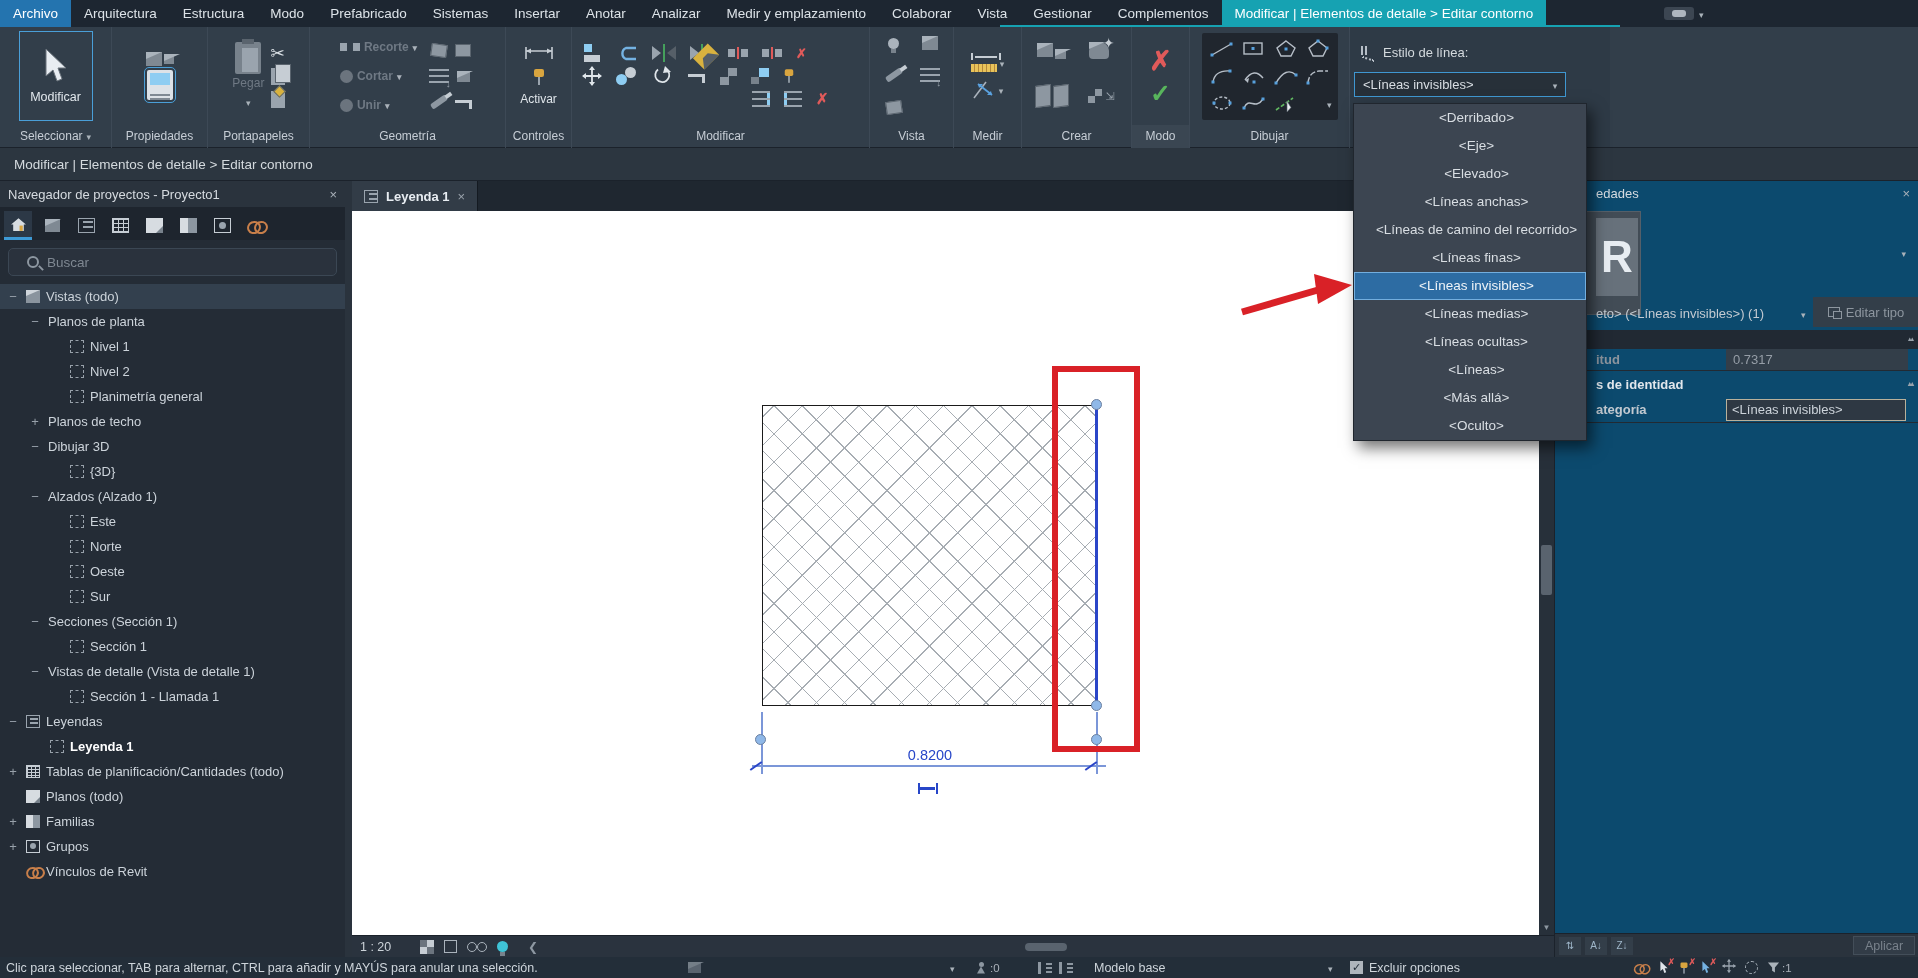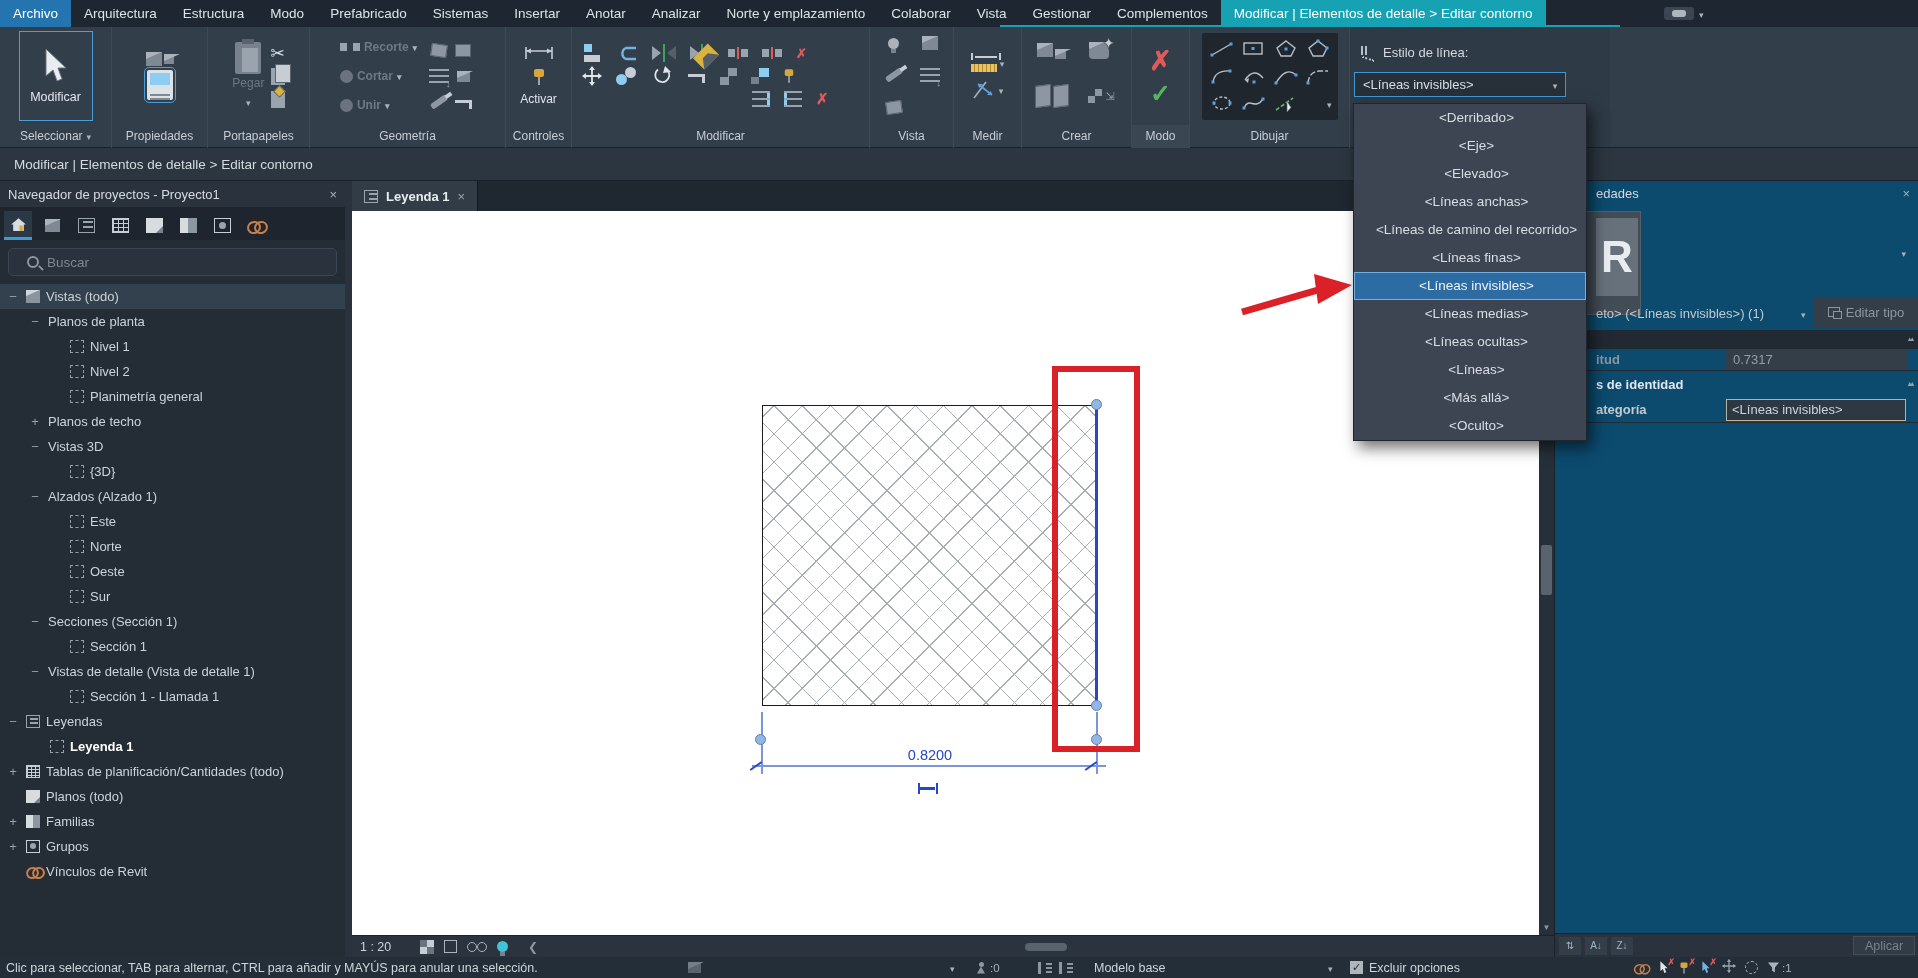--- a/index.html
+++ b/index.html
@@ -268,21 +268,21 @@
 
 <div class="tab t-file">Archivo</div>
     <div class="tab">Arquitectura</div>
     <div class="tab">Estructura</div>
     <div class="tab">Modo</div>
     <div class="tab">Prefabricado</div>
     <div class="tab">Sistemas</div>
     <div class="tab">Insertar</div>
     <div class="tab">Anotar</div>
     <div class="tab">Analizar</div>
-    <div class="tab">Norte y emplazamiento</div>
+    <div class="tab">Medir y emplazamiento</div>
     <div class="tab">Colaborar</div>
     <div class="tab">Vista</div>
     <div class="tab">Gestionar</div>
     <div class="tab">Complementos</div>
     <div class="tab t-ctx">Modificar | Elementos de detalle &gt; Editar contorno</div>
   </div>
 <div id="panel-toggle" class="abs" style="left:1650px;top:4px;z-index:3;">
   <span class="pill"></span>
   <span class="caret"></span>
 </div>
@@ -622,21 +622,21 @@
 
       <div class="trow lvl1">
         <span class="texp">+</span>
 
         <span>Planos de techo</span>
       </div>
 
       <div class="trow lvl1">
         <span class="texp">−</span>
 
-        <span>Vistas 3D</span>
+        <span>Dibujar 3D</span>
       </div>
 
       <div class="trow lvl2">
         <span class="texp"></span>
         <span class="ticon i-view"></span>
         <span>{3D}</span>
       </div>
 
       <div class="trow lvl1">
         <span class="texp">−</span>

